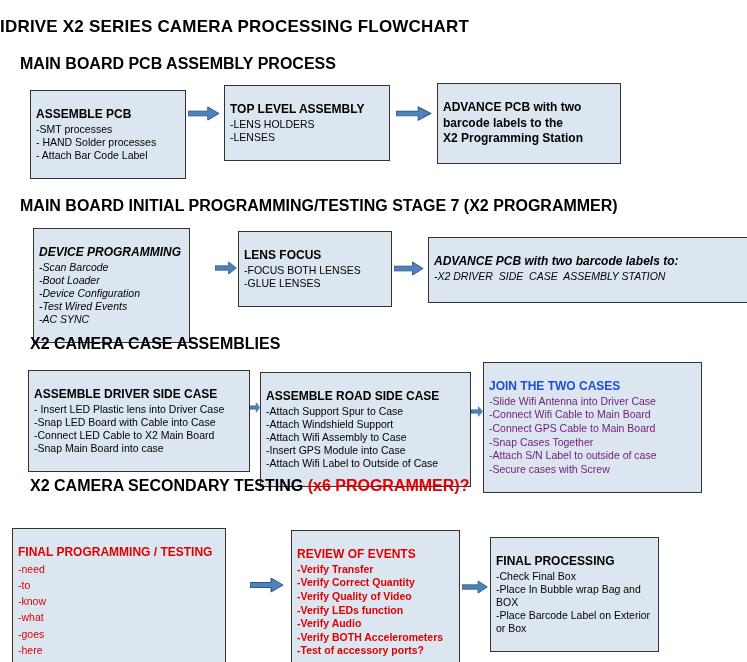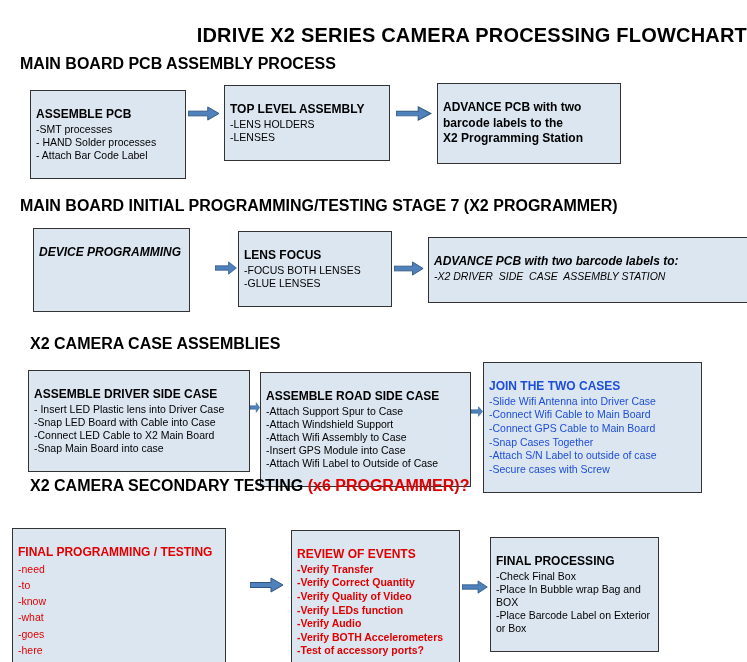--- a/index.html
+++ b/index.html
@@ -1,22 +1,22 @@
 <!DOCTYPE html>
 <html style="--box-fill: #dce6f1; --box-border: #333333; --arrow-fill: #4f81bd; --arrow-edge: #2e567f; --red: #e00000;"><head>
 <meta charset="utf-8">
 <title>IDRIVE X2 Flowchart</title>
 <style>
   * { margin:0; padding:0; box-sizing:border-box; }
   html,body { background:#ffffff; }
   body { font-family:"Liberation Sans", sans-serif; color:#000; }
   .canvas { position:relative; width:747px; height:662px; background:#fff; overflow:hidden; }
 
-  .page-title { position:absolute; top:24px; left:0; width:100%; text-align:right;
-                font-size:20px; font-weight:bold; letter-spacing:0.2px; }
+  .page-title { position:absolute; top:17px; left:0; width:100%; text-align:left;
+                font-size:17px; font-weight:bold; letter-spacing:0.2px; }
 
   .section-heading { position:absolute; font-size:16px; font-weight:bold; white-space:nowrap; }
   .section-heading .red-part { color:var(--red); }
   .sh0 { left:20px; top:55px; }
   .sh1 { left:20px; top:197px; }
   .sh2 { left:30px; top:335px; }
   .sh3 { left:30px; top:477px; }
 
   .box { position:absolute; background:var(--box-fill); border:1px solid var(--box-border);
          padding:16px 5px; }
@@ -94,20 +94,27 @@
     <div class="box-title" style="color: rgb(0, 0, 0);">ADVANCE PCB with two
 barcode labels to the
    X2 Programming Station</div>
     <div class="box-lines" style="color: rgb(0, 0, 0);"></div>
   </div>
 
   <div class="section-heading sh1"><span>MAIN BOARD INITIAL PROGRAMMING/TESTING STAGE 7 (X2 PROGRAMMER)</span><span class="red-part"></span></div>
 
   <div class="box b10">
     <div class="box-title" style="color: rgb(0, 0, 0);">DEVICE PROGRAMMING</div>
+    <div class="box-lines" style="color: rgb(0, 0, 0);">
+        <div class="box-line">-Scan Barcode</div>
+        <div class="box-line">-Boot Loader</div>
+        <div class="box-line">-Device Configuration</div>
+        <div class="box-line">-Test Wired Events</div>
+        <div class="box-line">-AC SYNC</div>
+      </div>
   </div>
   <div class="arrow a10">
     <svg viewBox="0 0 34 16" preserveAspectRatio="none">
         <polygon points="0,5.5 21,5.5 21,1 33,8 21,15 21,10.5 0,10.5"></polygon>
       </svg>
   </div>
   <div class="box b11">
     <div class="box-title" style="color: rgb(0, 0, 0);">LENS FOCUS</div>
     <div class="box-lines" style="color: rgb(0, 0, 0);">
         <div class="box-line">-FOCUS BOTH LENSES</div>
@@ -152,21 +159,21 @@
         <div class="box-line">-Attach Wifi Label to Outside of Case</div>
       </div>
   </div>
   <div class="arrow a21">
     <svg viewBox="0 0 34 16" preserveAspectRatio="none">
         <polygon points="0,5.5 21,5.5 21,1 33,8 21,15 21,10.5 0,10.5"></polygon>
       </svg>
   </div>
   <div class="box b22">
     <div class="box-title" style="color: #1d4ed8;">JOIN THE TWO CASES</div>
-    <div class="box-lines" style="color: #1d4ed8;">
+    <div class="box-lines" style="color: #701a75;">
         <div class="box-line">-Slide Wifi Antenna into Driver Case</div>
         <div class="box-line">-Connect Wifi Cable to Main Board</div>
         <div class="box-line">-Connect GPS Cable to Main Board</div>
         <div class="box-line">-Snap Cases Together</div>
         <div class="box-line">-Attach S/N Label to outside of case</div>
         <div class="box-line">-Secure cases with Screw</div>
       </div>
   </div>
 
   <div class="section-heading sh3"><span>X2 CAMERA SECONDARY TESTING</span><span class="red-part">  (x6 PROGRAMMER)?</span></div>

